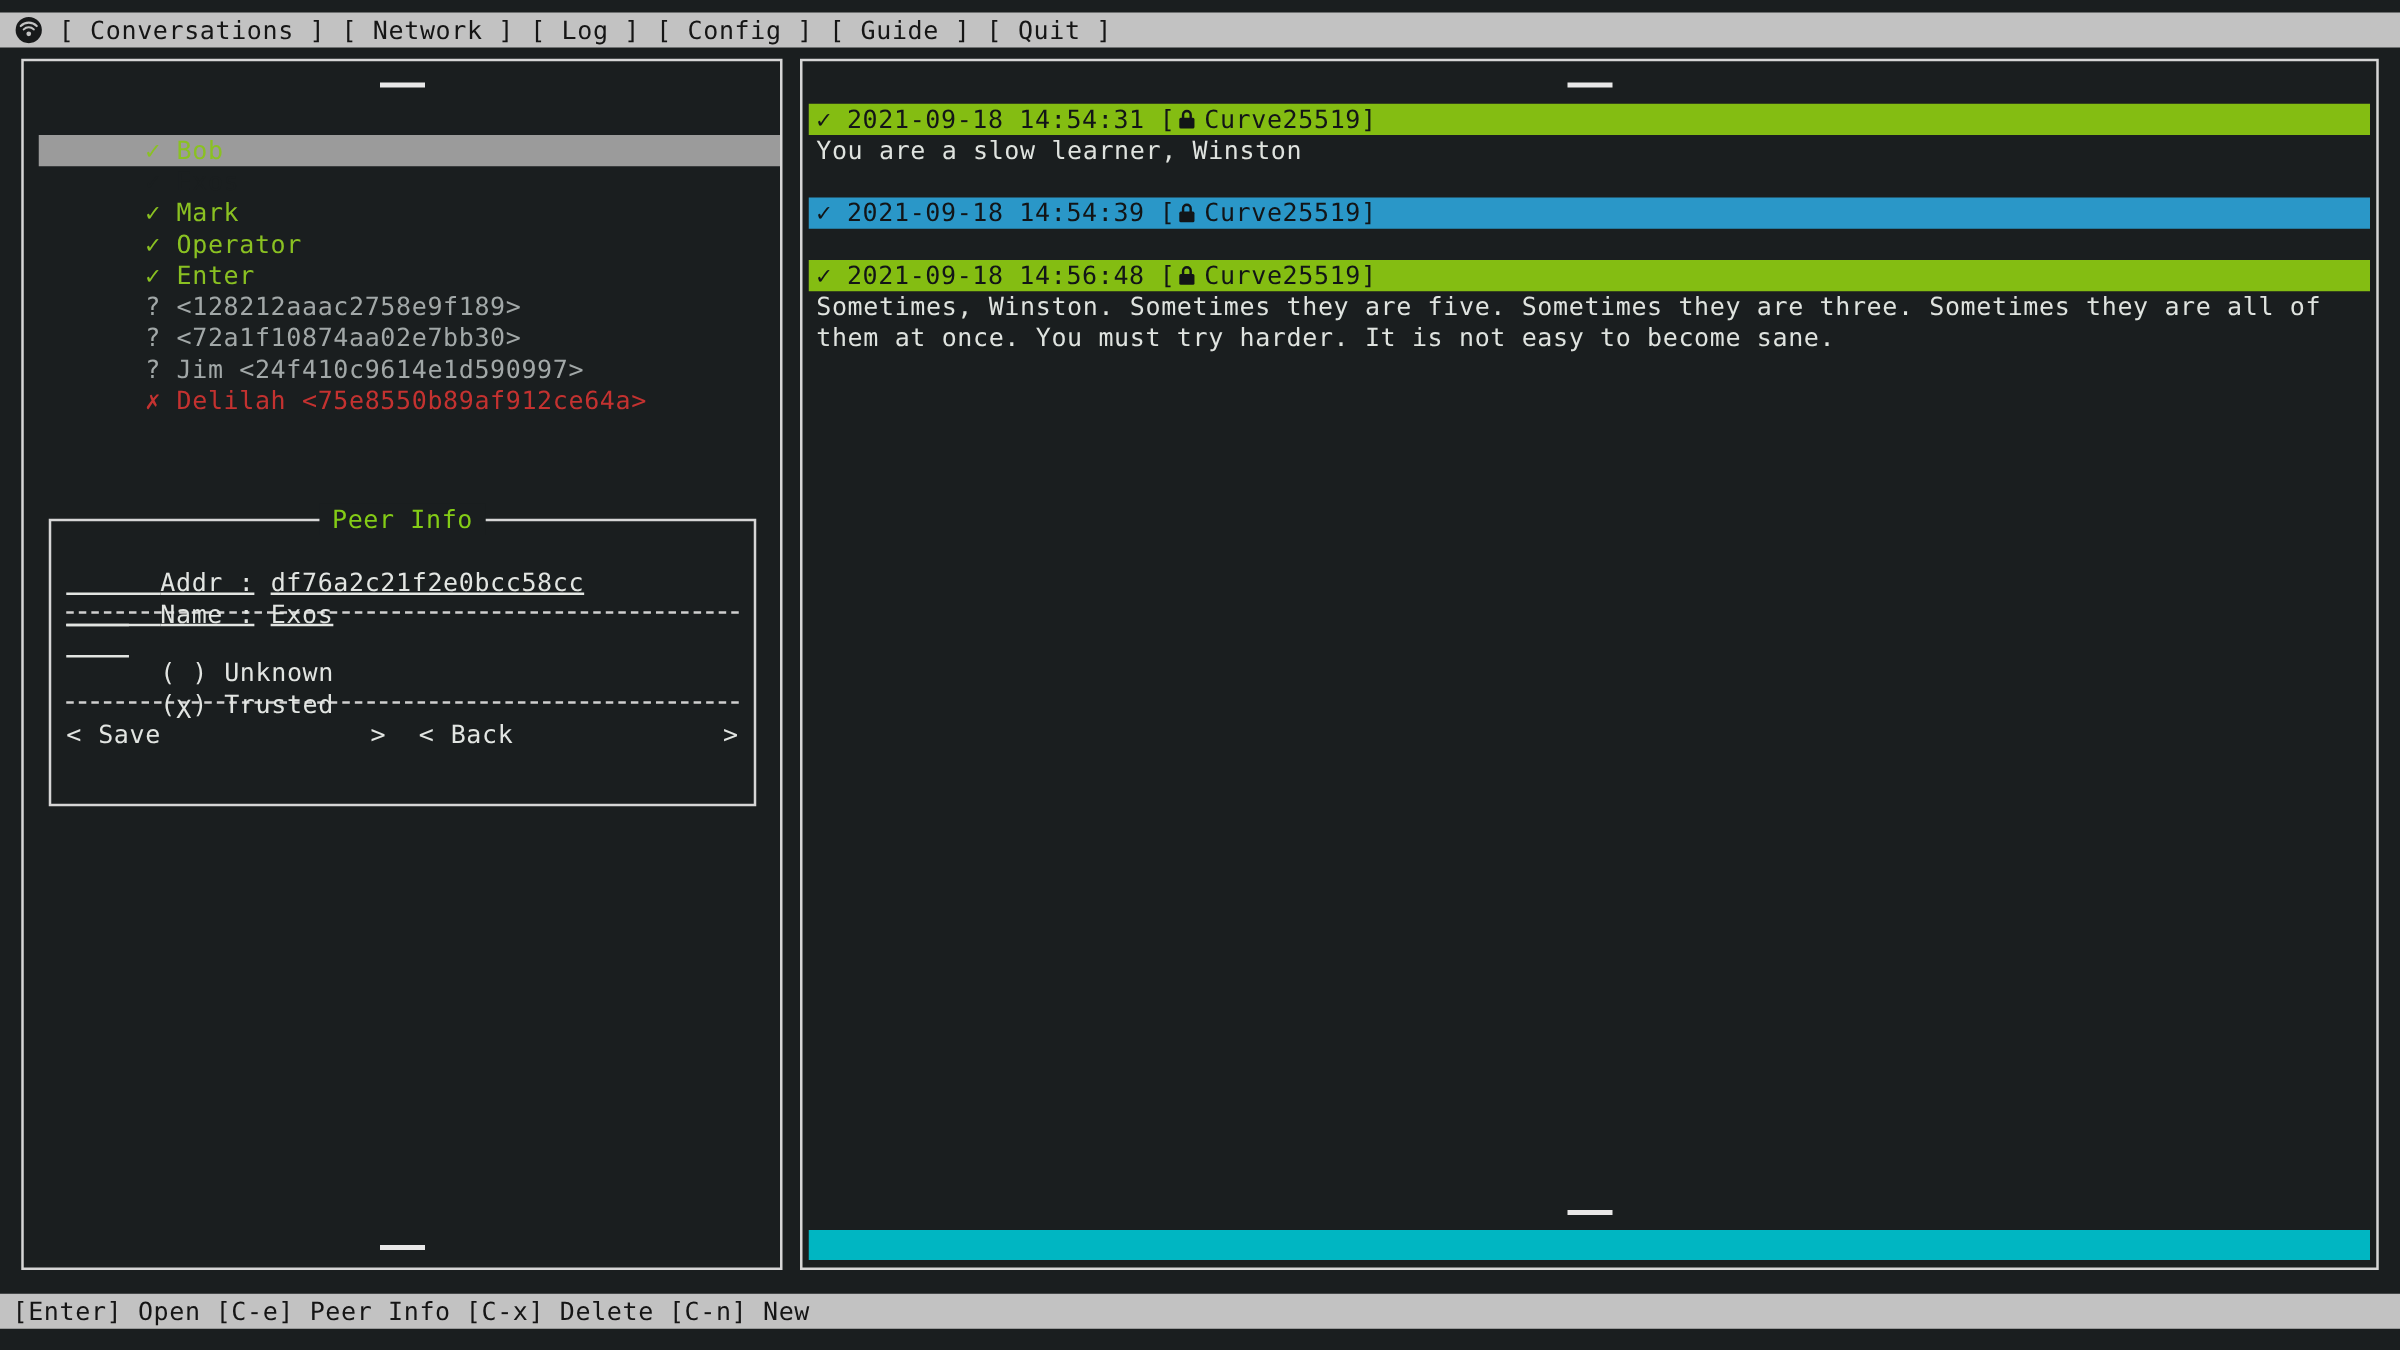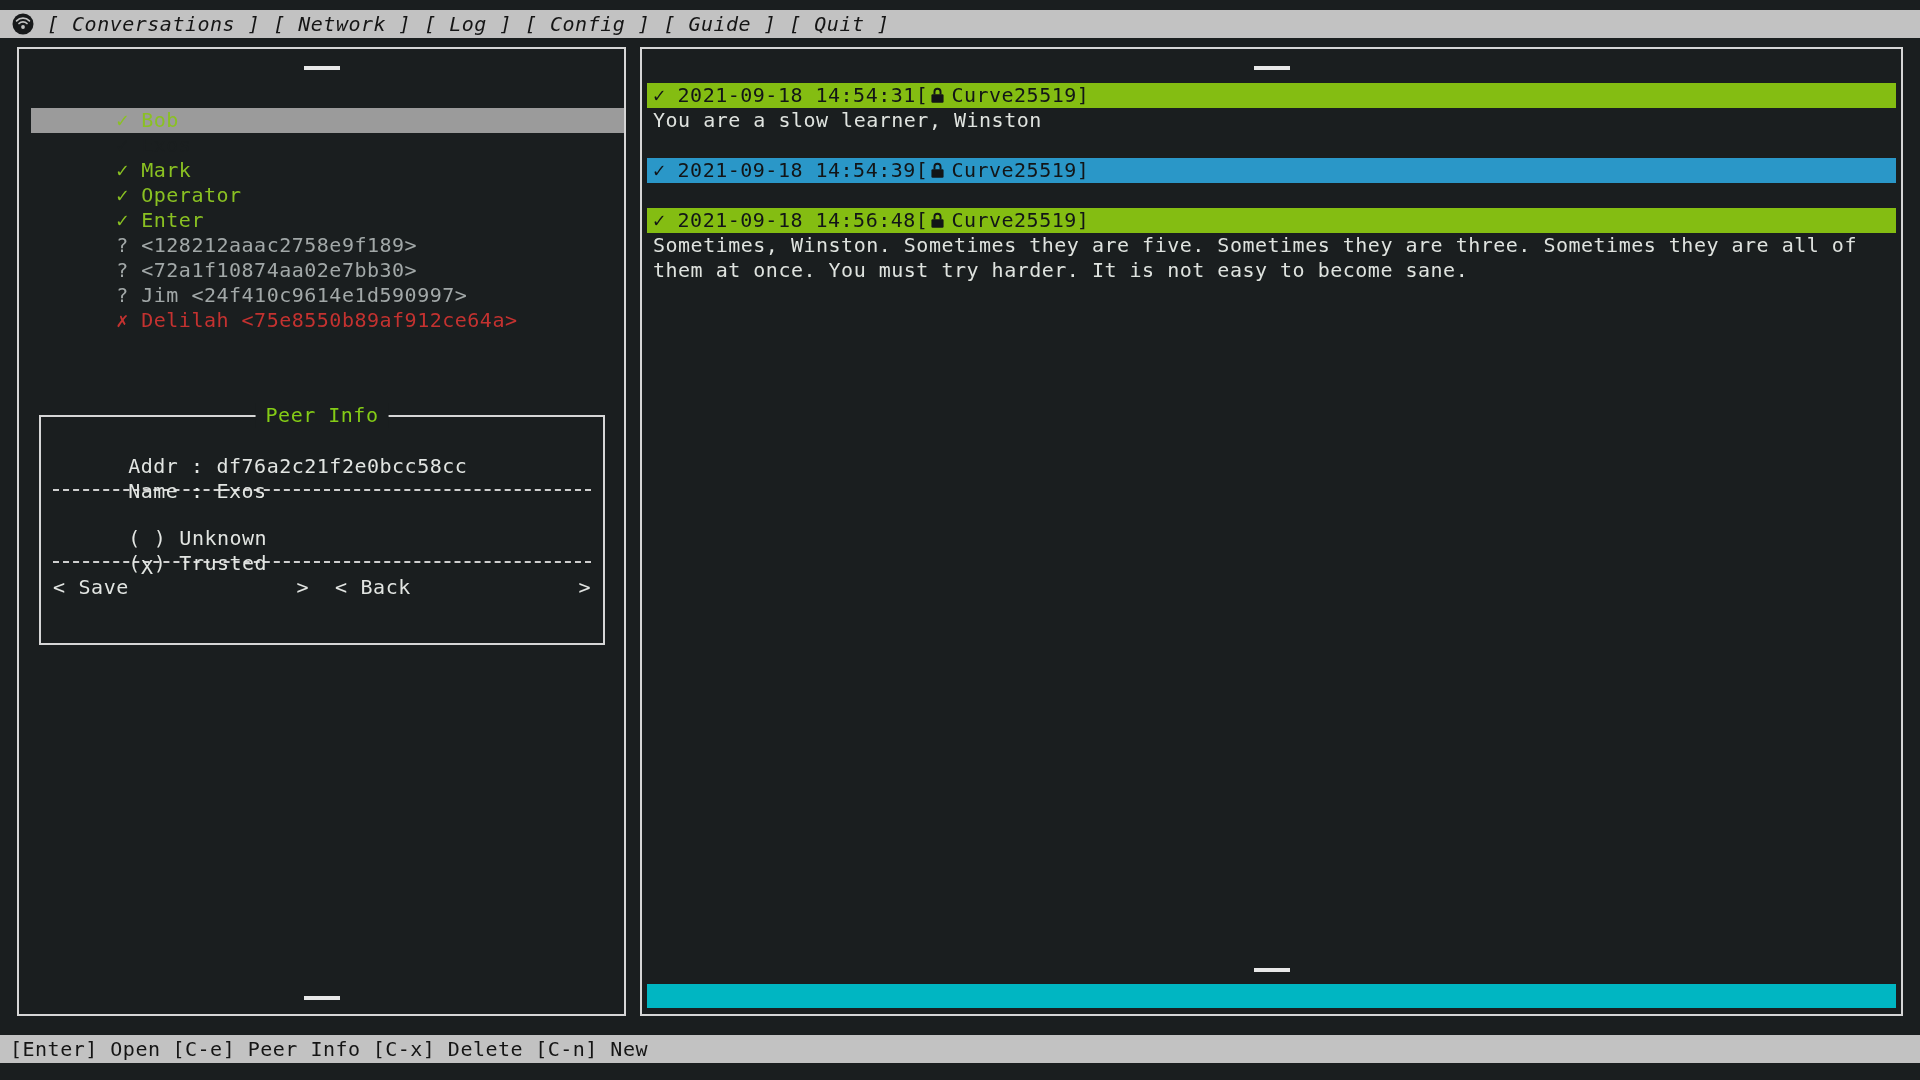--- a/index.html
+++ b/index.html
@@ -14,21 +14,21 @@
 
   
   .bar {
     position:absolute; left:0; width:1920px; height:28px;
     background:#c2c2c2; color:#151515;
     display:flex; align-items:center;
   }
   #top-bar { top:10px; padding-left:12px; gap:13px; }
   #bottom-bar { top:1035px; padding-left:10px; gap:12px; }
   #logo { width:22px; height:22px; display:inline-flex; align-items:center; justify-content:center; }
-  .menu-item { cursor:default; white-space:pre;font-style:italic; }
+  .menu-item { cursor:default; white-space:pre; }
   .statusbar-item { white-space:pre; }
 
   
   .panel {
     position:absolute; top:47px; height:969px;
     border:2px solid #d6d6d6; background:#1a1e1f;
   }
   #left-panel  { left:17px;  width:609px; }
   #right-panel { left:640px; width:1263px; }
   .scroll-dash {
@@ -51,21 +51,21 @@
 
   
   #peer-info {
     position:absolute; left:20px; top:366px; width:566px; height:230px;
     border:2px solid #d6d6d6; padding:12px 12px 0 12px;
   }
   .box-title {
     position:absolute; top:-14px; left:50%; transform:translateX(-50%);
     background:#1a1e1f; padding:0 10px; color:#84cc16; white-space:pre;
   }
-  .info-row { height:25px; white-space:pre; }
+  .info-row { height:25px; white-space:pre;text-decoration:underline; }
   .info-row .info-val { margin-left:13px; }
   .dashed-sep { border-top:2px dashed #cfcfcf; margin:10px 0; height:0; }
   .radio-row { height:25px; white-space:pre; cursor:default; }
   .radio-row .mark { display:inline-block; width:13px; height:21px; vertical-align:-4px; text-align:center; }
   .radio-row .cursor-block { background:#c6c6c6; }
   .radio-row .radio-label { margin-left:13px; }
   .btn-row { display:flex; gap:26px; margin-top:12px; height:25px; }
   .tui-btn { flex:1; display:flex; cursor:default; }
   .tui-btn .btn-label { margin-left:13px; }
   .tui-btn .btn-spacer { flex:1; }
@@ -73,21 +73,21 @@
   
   #messages { position:absolute; top:34px; left:0; right:0; padding:0 5px; }
   .msg { margin-bottom:25px; }
   .msg-header {
     height:25px; display:flex; align-items:center;
     padding-left:6px; color:#121517; white-space:pre;
   }
   .msg-header.green { background:#84bd12; }
   .msg-header.blue  { background:#2a97c8; }
   .mh-check { margin-right:12px; }
-  .mh-time  { }
+  .mh-time  { margin-right:12px; }
   .lock-icon { display:inline-flex; margin:0 6px 0 2px; }
   .msg-body { padding:0 6px; color:#dfe3df; white-space:pre-wrap; word-wrap:break-word; }
   #msg-input {
     position:absolute; left:5px; right:5px; bottom:6px; height:24px;
     background:#00b6c2; cursor:text;
   }
 </style>
 </head>
 <body>
 

